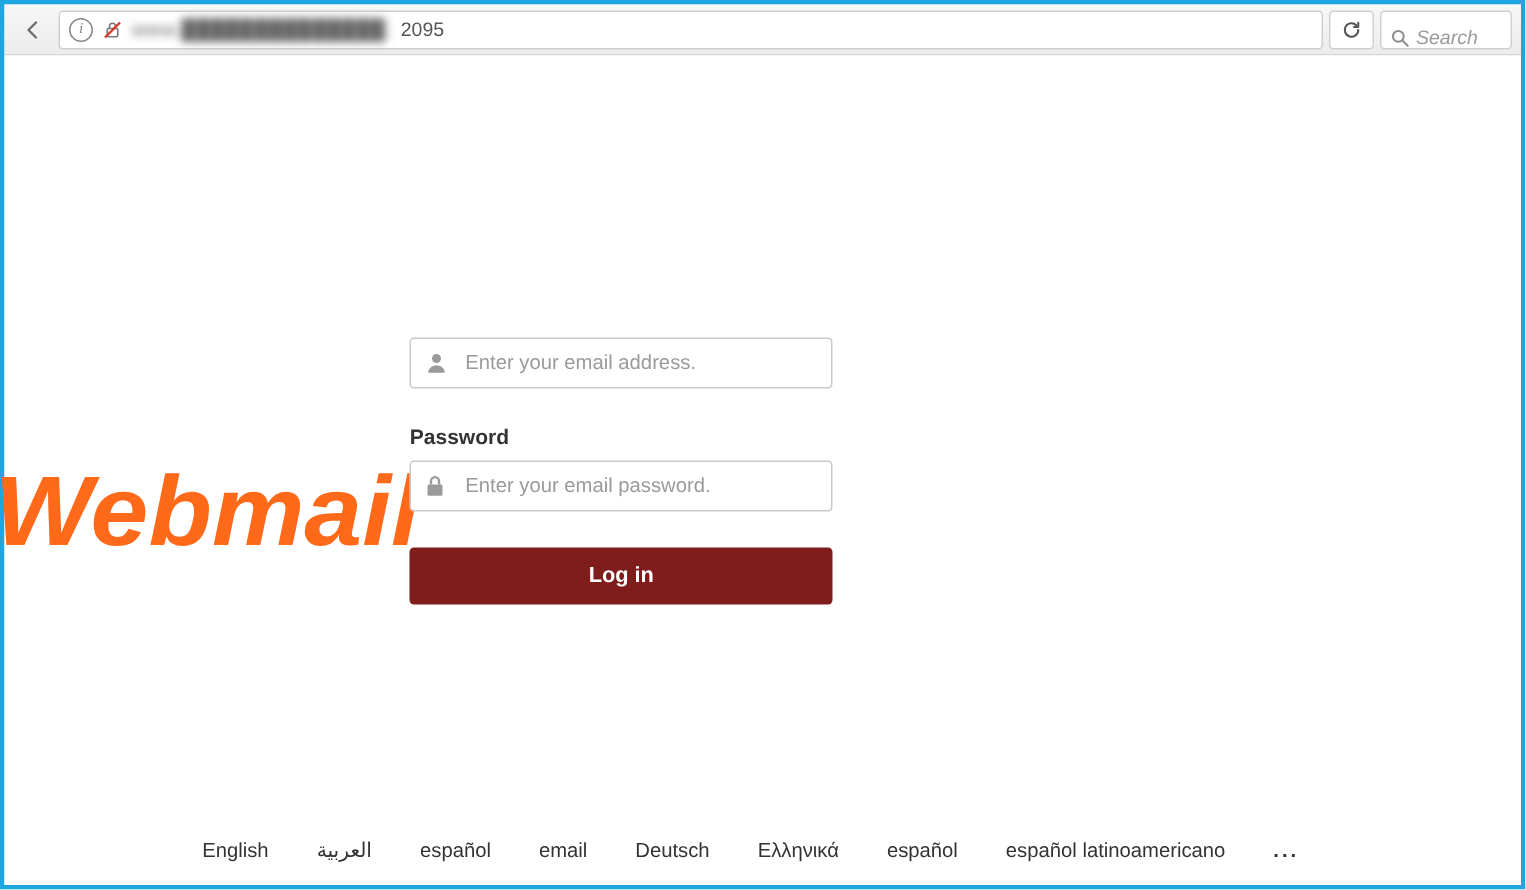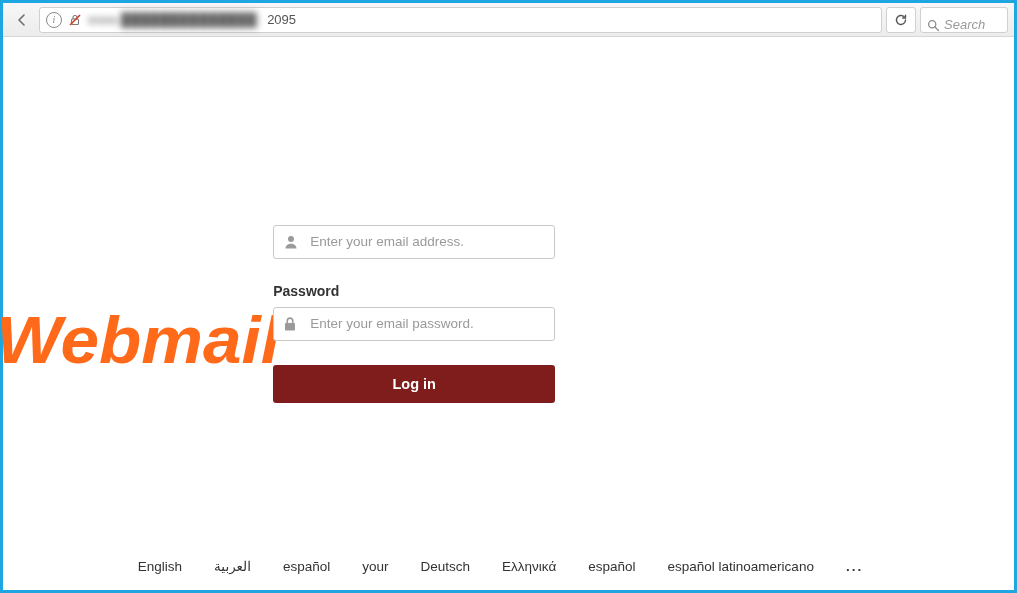--- a/index.html
+++ b/index.html
@@ -95,21 +95,21 @@
       </div>
 
       <button class="login-btn">Log in</button>
 
     </div>
 
     <div class="lang-bar">
       <span>English</span>
       <span dir="rtl">العربية</span>
       <span>español</span>
-      <span>your</span>
+      <span>email</span>
       <span>Deutsch</span>
       <span>Ελληνικά</span>
       <span>español</span>
       <span>español latinoamericano</span>
       <span class="lang-more">...</span>
     </div>
   </div>
 </div>
 
 </body></html>

